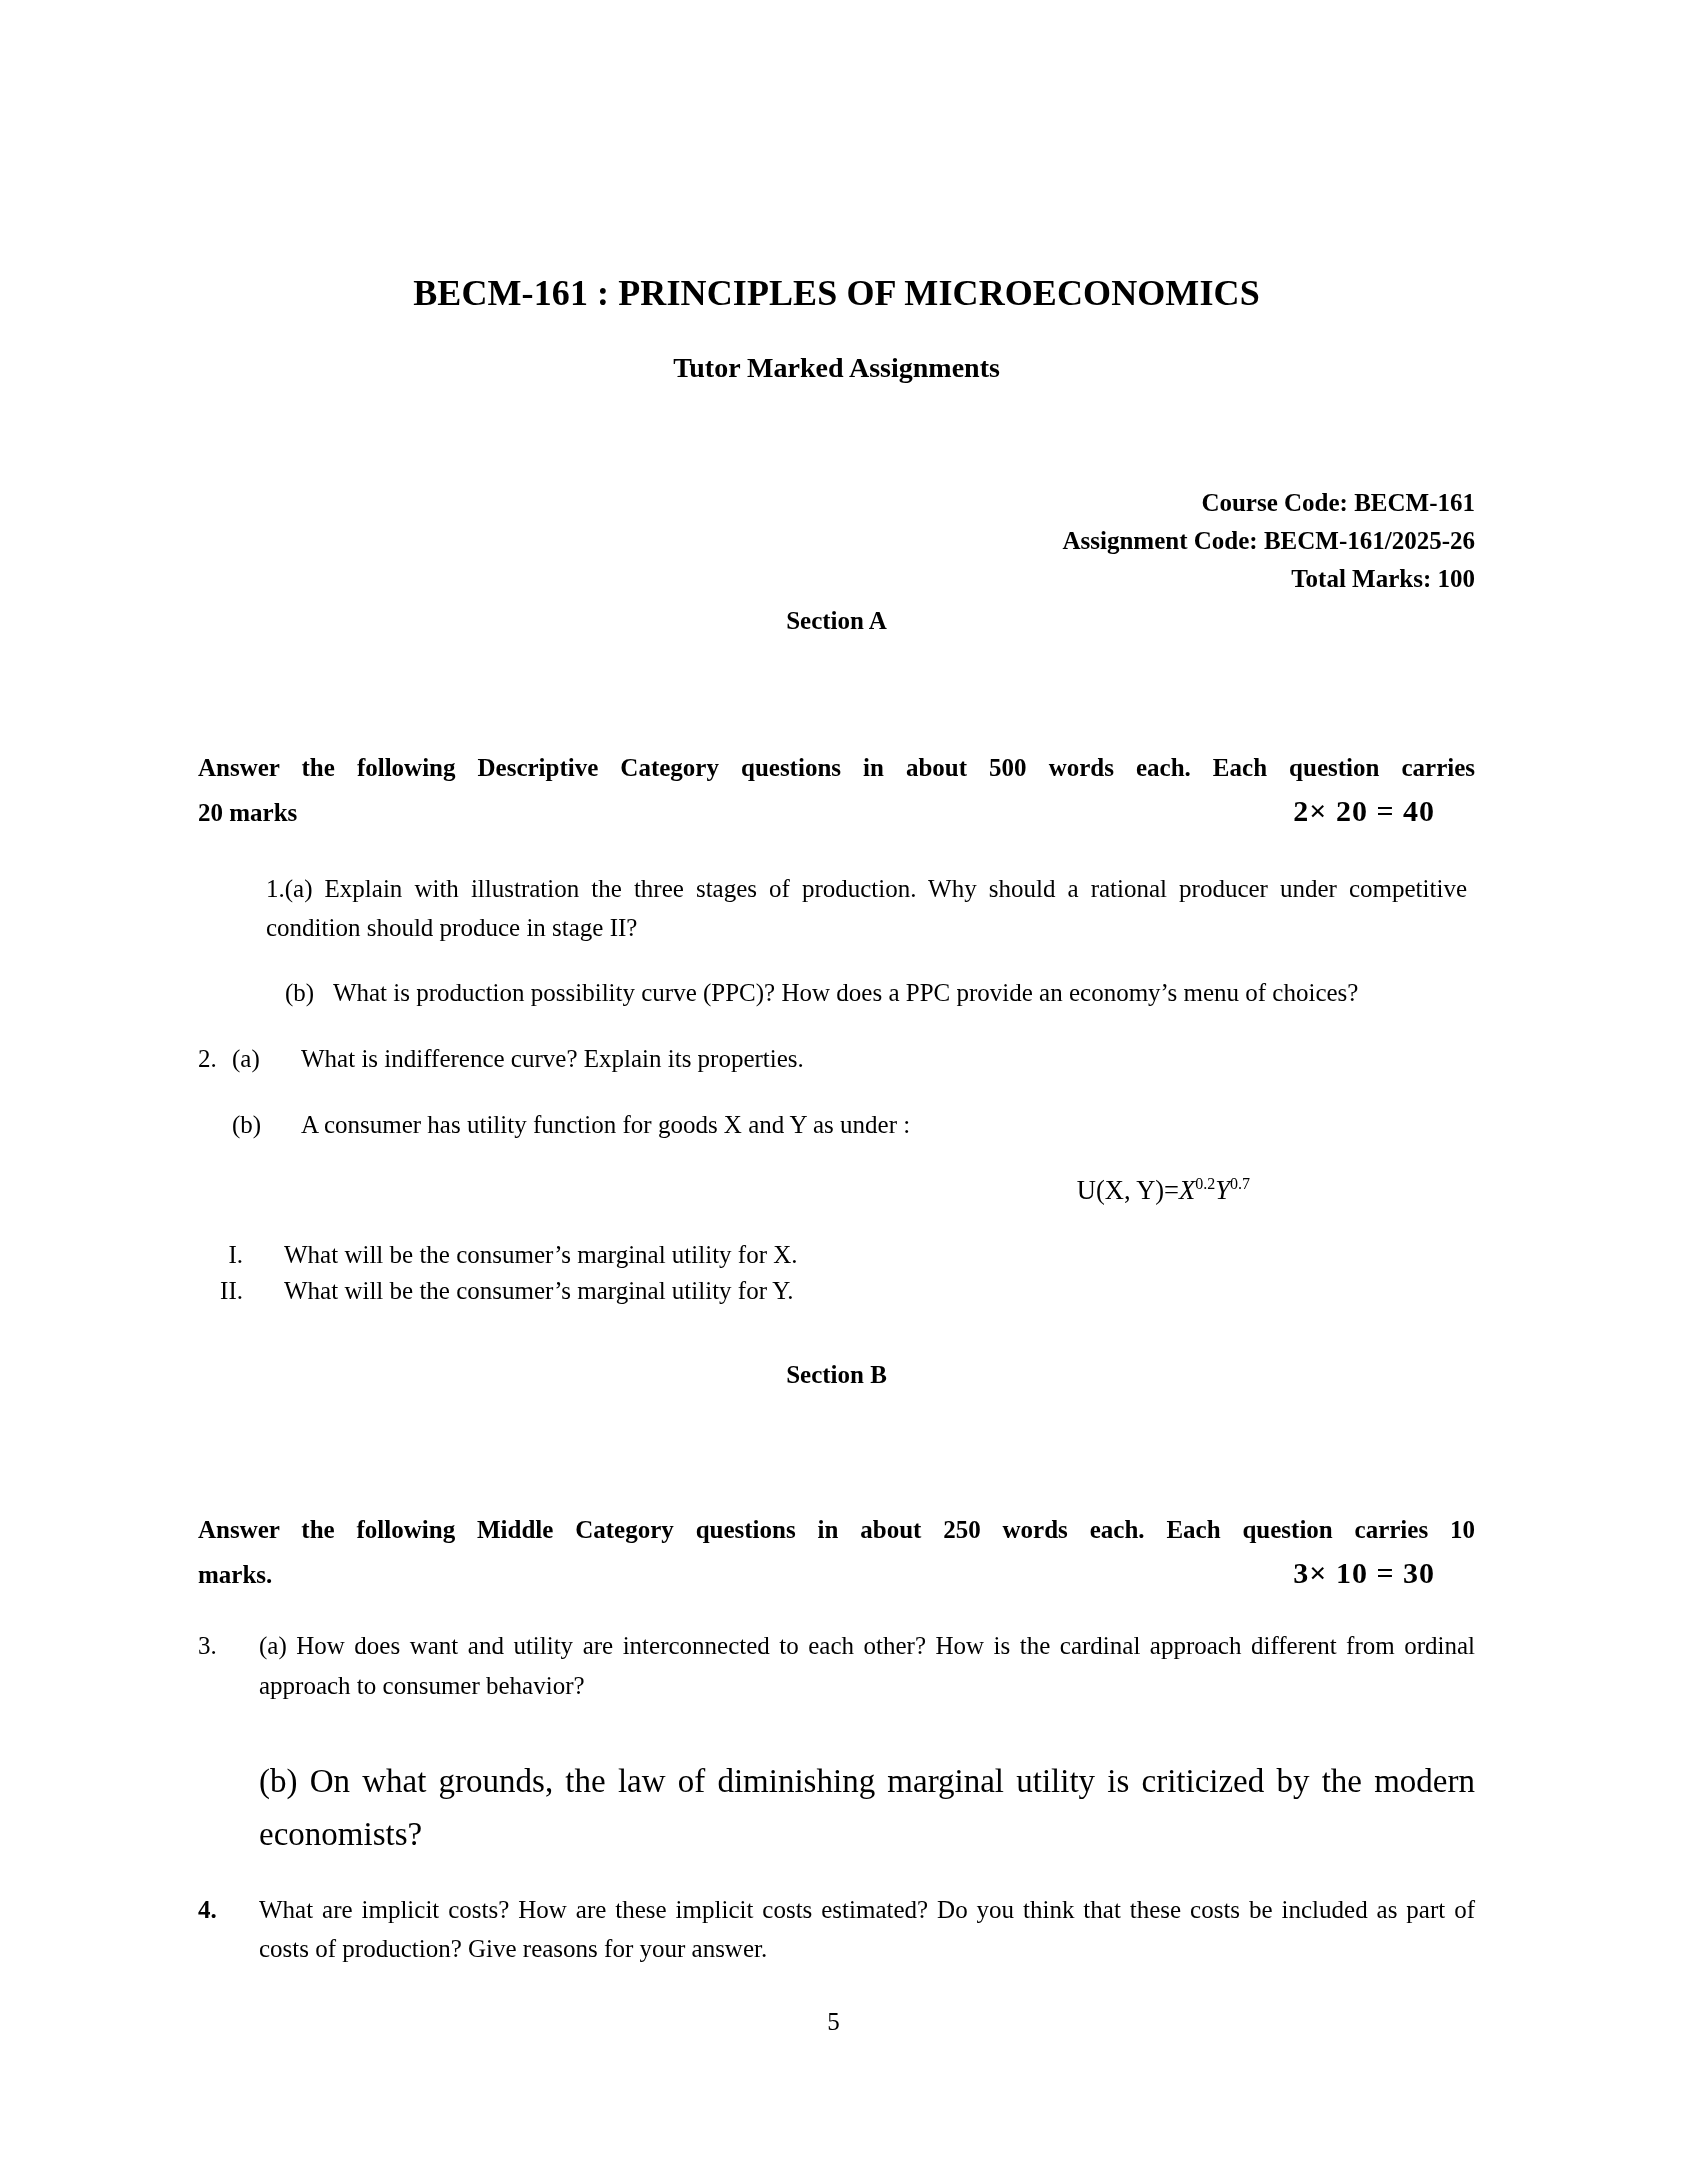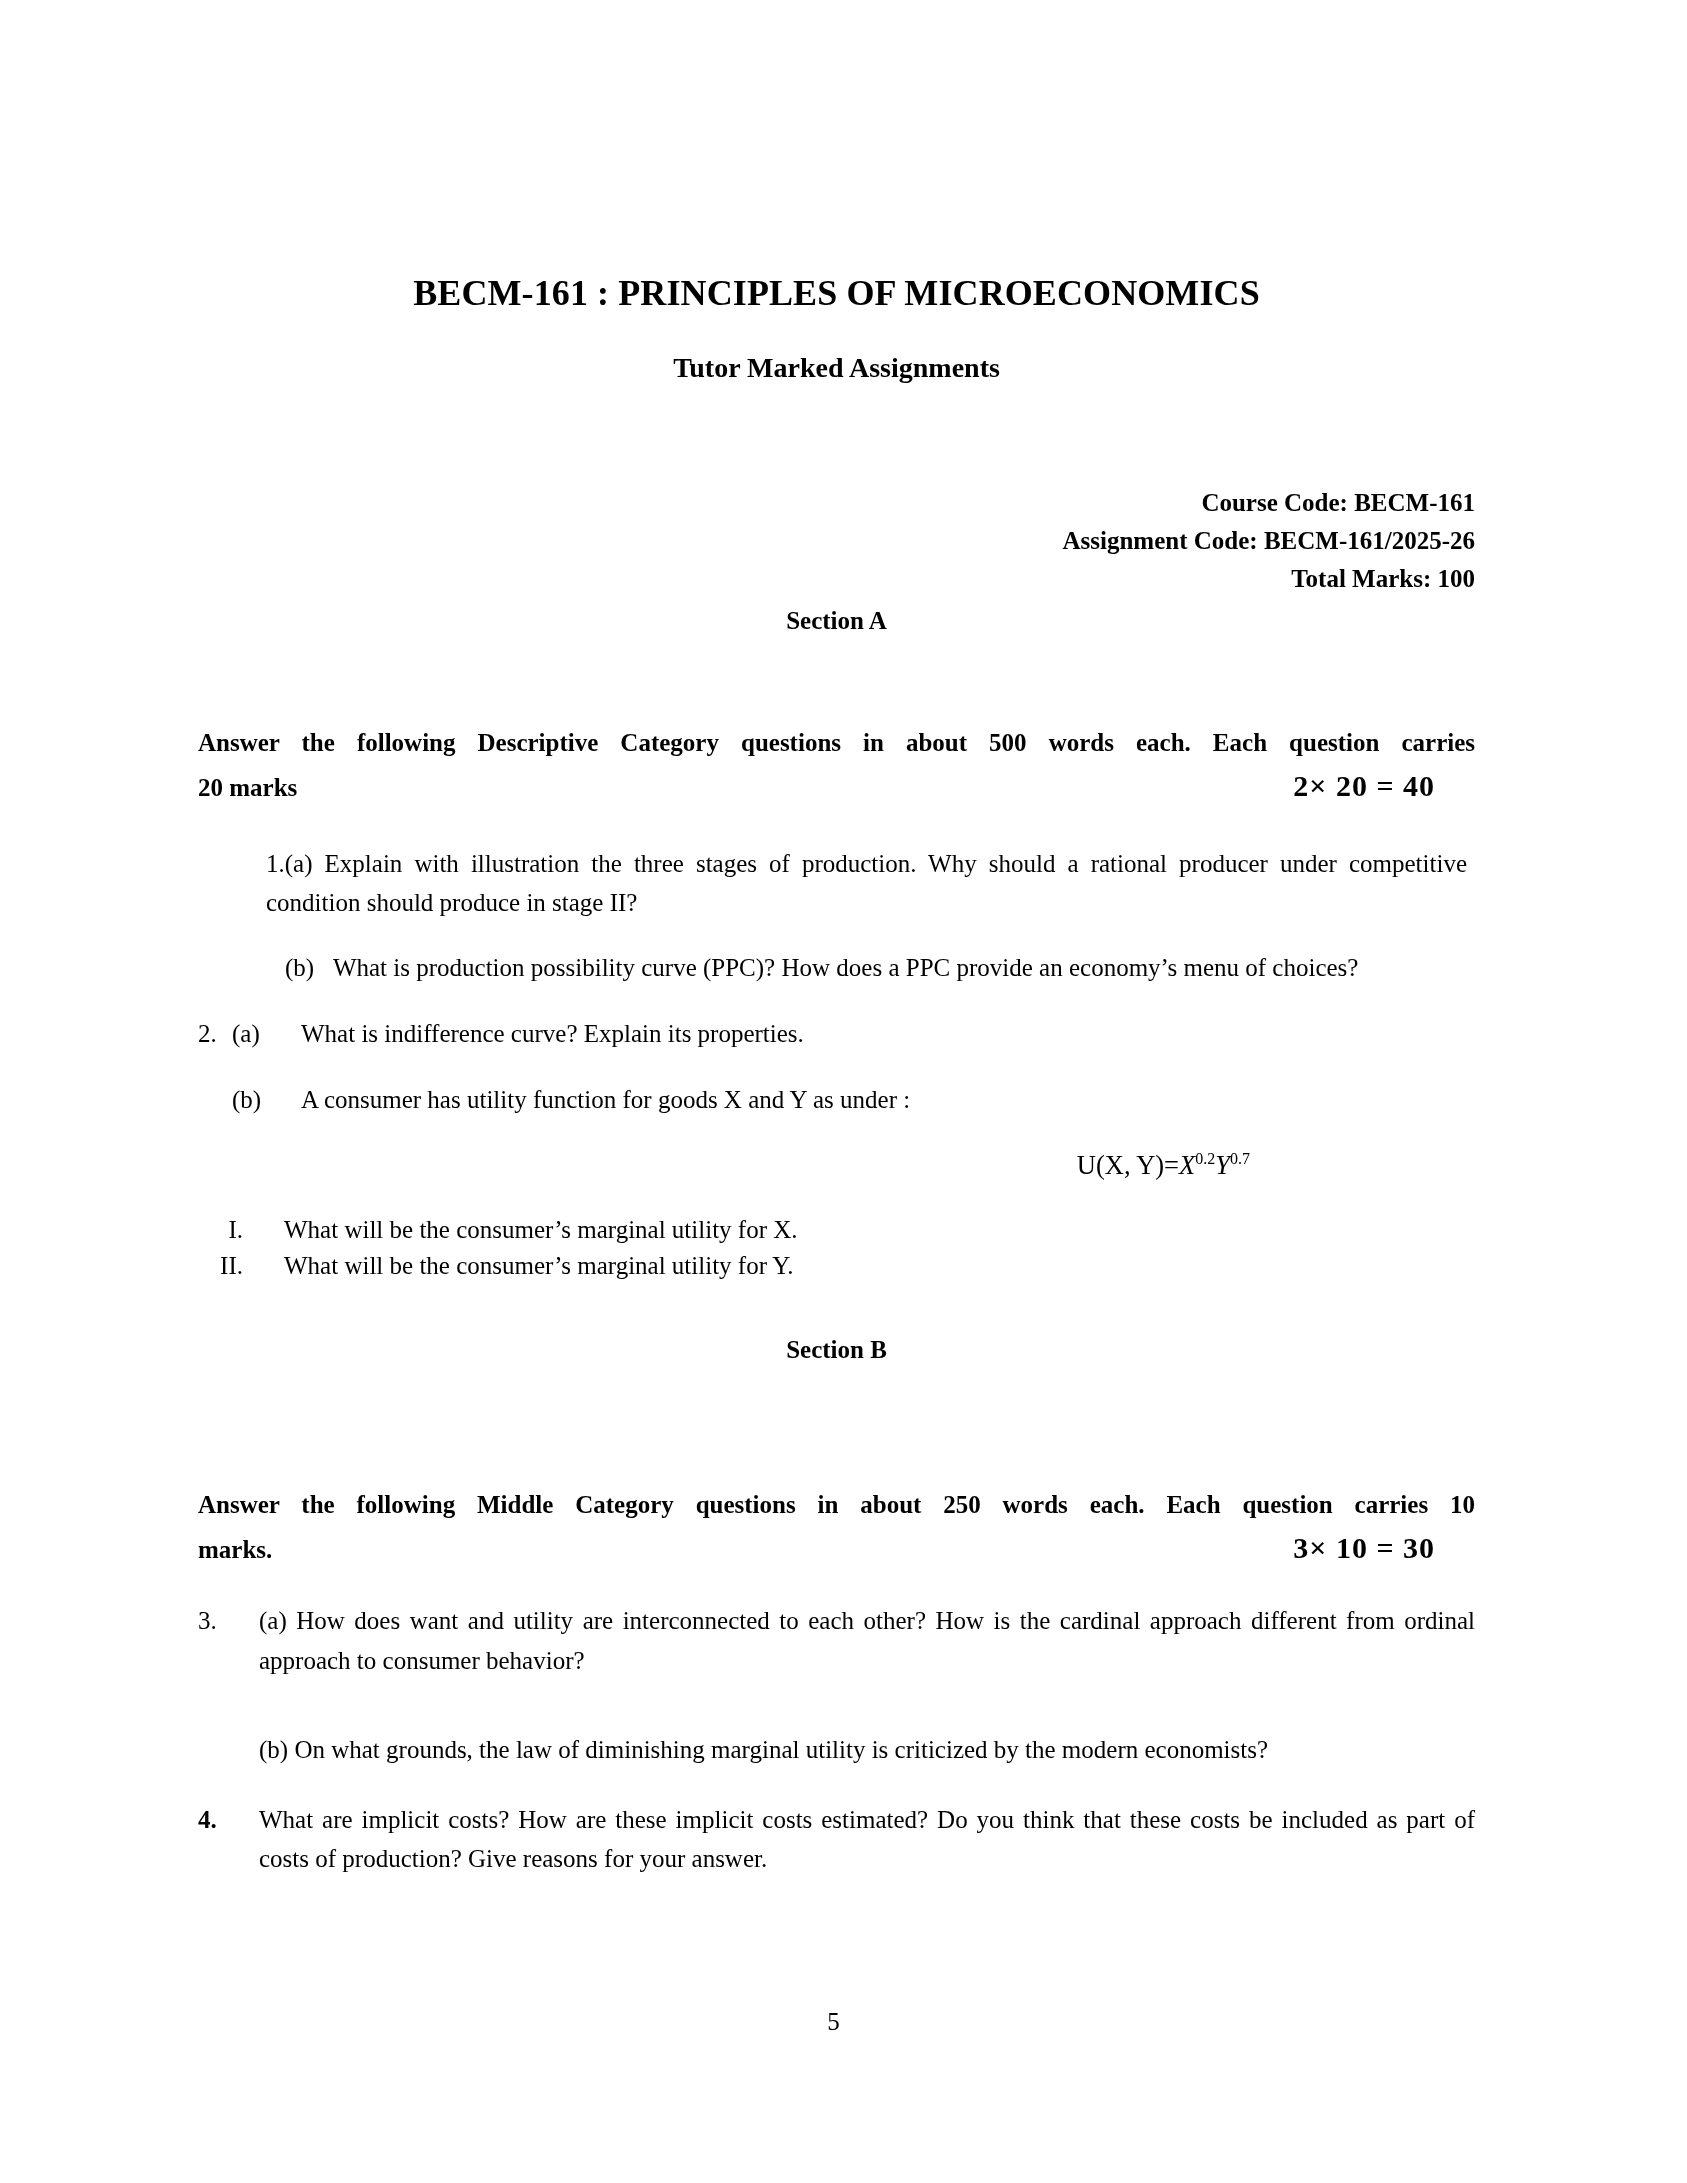--- a/index.html
+++ b/index.html
@@ -72,21 +72,21 @@
   .section-b-label { margin-top: 49px; }
 
   
   .instruction {
     font-weight: bold;
     font-size: 25px;
     line-height: 1.55;
     text-align: justify;
     margin: 0;
   }
-  .instr-a { margin-top: 86px; }
+  .instr-a { margin-top: 111px; }
   .instr-b { margin-top: 119px; }
   .instruction .line1 {
     display: block;
     text-align: justify;
     text-align-last: justify;
   }
   .instruction .line2 {
     display: flex;
     justify-content: space-between;
     align-items: baseline;
@@ -190,21 +190,21 @@
   .q-num .num.bold { font-weight: bold; }
   .q-num .body {
     flex: 1;
     font-size: 25px;
     line-height: 1.58;
     text-align: justify;
   }
   .q-sub {
     margin-top: 50px;
     padding-left: 61px;
-    font-size: 25px;
+    font-size: 33px;
     line-height: 1.58;
     text-align: justify;
   }
 
   
   .page-number {
     position: absolute;
     left: 0;
     top: 2008px;
     width: 1687px;

